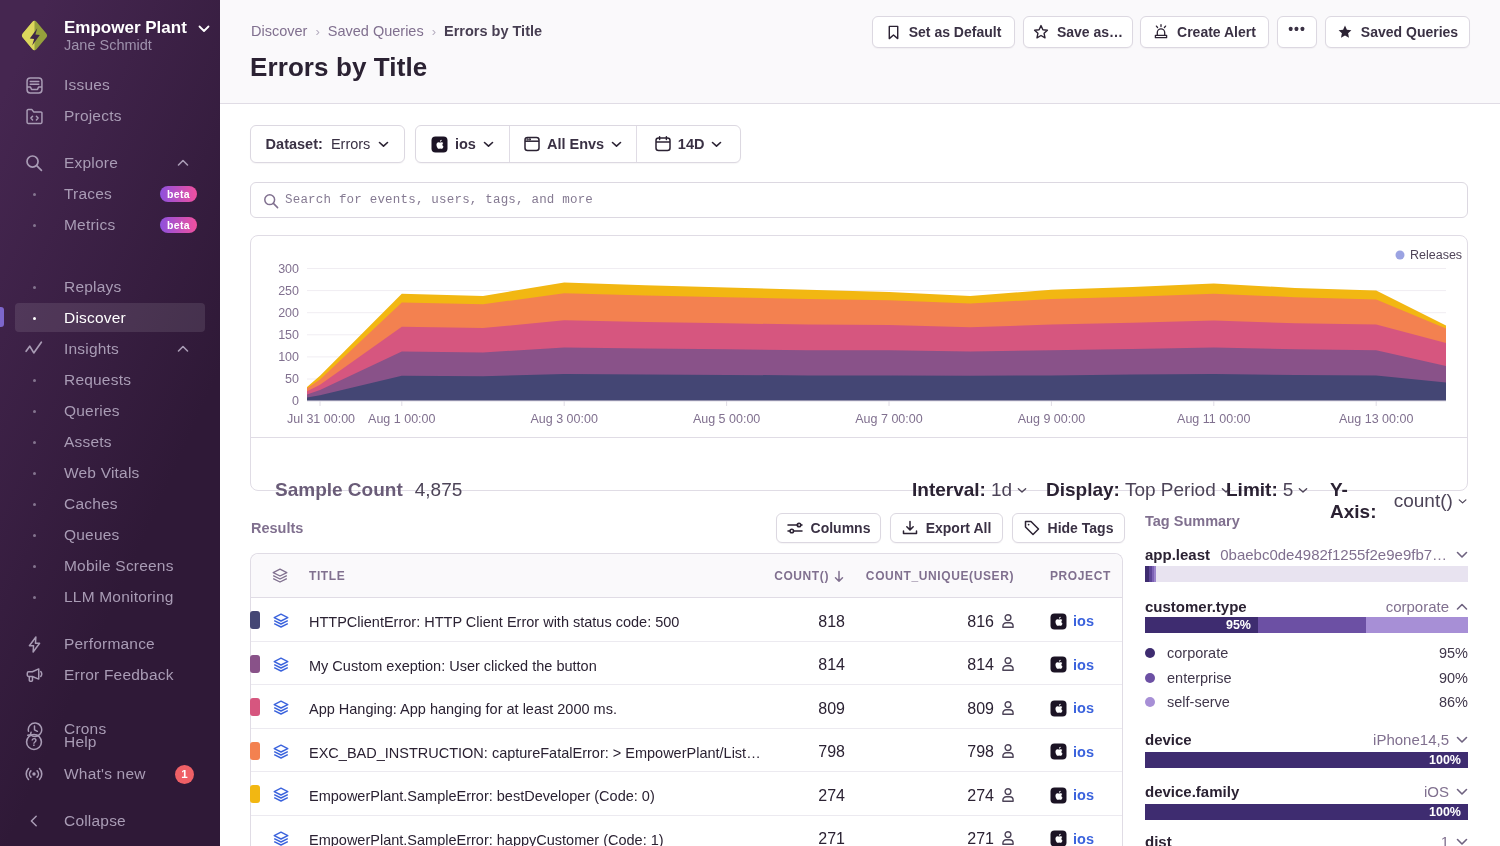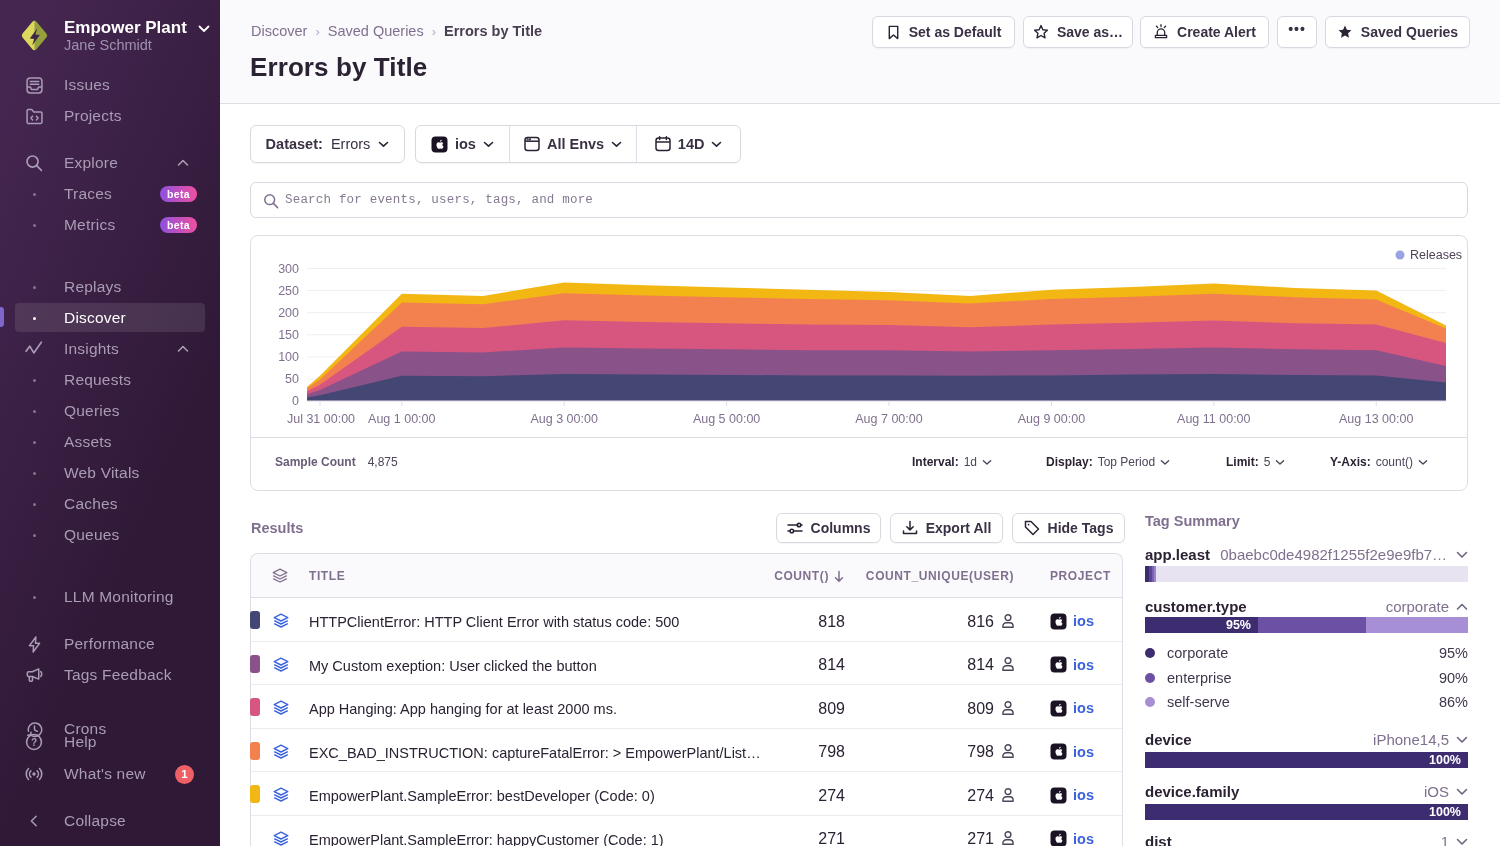--- a/index.html
+++ b/index.html
@@ -31,21 +31,21 @@
   box-shadow:0 1px 1px rgba(40,30,60,.04); }
 
 .seg-sep { width:1px; height:36px; background:#e0dce5; }
 #searchbar { position:absolute; left:30px; top:182px; width:1218px; height:36px; border:1px solid #dcd8e1; border-radius:6px; background:#fff; }
 #searchbar .ph { position:absolute; left:34px; top:10px; font-family:"Liberation Mono",monospace; font-size:12.5px; color:#857a92; letter-spacing:.2px;}
 
 #chartpanel { position:absolute; left:30px; top:235px; width:1218px; height:256px; border:1px solid #e0dce5; border-radius:8px; background:#fff; }
 #chartfoot { position:absolute; left:0; top:201px; width:1216px; height:53px; border-top:1px solid #e0dce5; }
 .ddlbl { font-weight:700; color:#2b2233; }
 .ddval { color:#4d4458; }
-#chartfoot .grp { display:flex; align-items:center; gap:5px; font-size:12px; }
+#chartfoot .grp { display:flex; align-items:center; gap:5px; font-size:19px;margin-top:24px; }
 
 #results-lbl { position:absolute; left:31px; top:520px; font-size:14.5px; font-weight:700; color:#80708f; }
 #rtable { position:absolute; left:30px; top:553px; width:873px; border:1px solid #e0dce5; border-radius:8px 8px 0 0; border-bottom:none; background:#fff; }
 #rtable .thead { height:44px; background:#faf9fb; border-bottom:1px solid #e0dce5; border-radius:8px 8px 0 0; position:relative; }
 #rtable .th { position:absolute; top:0; height:44px; display:flex; align-items:center; font-size:12px; font-weight:700; color:#80708f; letter-spacing:.6px; }
 .rrow { position:relative; height:43.5px; border-bottom:1px solid #eceaf0; }
 .rrow .swatch { position:absolute; left:-1px; top:13px; width:10px; height:18px; border-radius:3px; }
 .rrow .stack { position:absolute; left:22px; top:15px; }
 .rrow .ttl { position:absolute; left:58px; top:16px; font-size:14.5px; color:#2b2233; white-space:nowrap; }
 .rrow .c1 { position:absolute; right:277px; top:14.5px; font-size:16px; color:#2b2233; }
@@ -171,20 +171,24 @@
       <span class="slbl">Web Vitals</span>
     </div>
   <div class="srow" style="top:490px">
       <span class="dot"></span>
       <span class="slbl">Caches</span>
     </div>
   <div class="srow" style="top:521px">
       <span class="dot"></span>
       <span class="slbl">Queues</span>
     </div>
+  <div class="srow" style="top:552px">
+      <span class="dot"></span>
+      <span class="slbl">Mobile Screens</span>
+    </div>
   <div class="srow" style="top:583px">
       <span class="dot"></span>
       <span class="slbl">LLM Monitoring</span>
     </div>
 
   <div class="srow" style="top:630px">
     <span class="sicon">
         <svg width="17" height="17" viewBox="0 0 16 16" fill="none" stroke="#a99cb5" stroke-width="1.4" stroke-linejoin="round">
           <path d="M9.3,1 L3.2,9.2 h3.9 L6.7,15 l6.1,-8.2 H8.9 Z"></path>
         </svg>
@@ -192,21 +196,21 @@
     <span class="slbl">Performance</span>
   </div>
   <div class="srow" style="top:661px">
     <span class="sicon">
         <svg width="17" height="17" viewBox="0 0 16 16" fill="none" stroke="#a99cb5" stroke-width="1.4" stroke-linejoin="round">
           <path d="M1.2,5.8 a1.3,1.3 0 0 1 1.3,-1.3 H6 L12,1.8 V11.4 L6,8.9 H2.5 a1.3,1.3 0 0 1 -1.3,-1.3 Z"></path>
           <path d="M3.1,8.9 v3.6 a0.9,0.9 0 0 0 0.9,0.9 h1.2 a0.9,0.9 0 0 0 0.9,-0.9 V9.1"></path>
           <path d="M13.9,4.3 a3.7,3.7 0 0 1 0,4.6" stroke-linecap="round"></path>
         </svg>
       </span>
-    <span class="slbl">Tags Feedback</span>
+    <span class="slbl">Error Feedback</span>
   </div>
   <div class="srow" style="top:715px">
     <span class="sicon">
         <svg width="17" height="17" viewBox="0 0 16 16" fill="none" stroke="#a99cb5" stroke-width="1.4" stroke-linecap="round" stroke-linejoin="round">
           <path d="M2.3,9.6 A6.3,6.3 0 1 1 4.2,12.9"></path>
           <path d="M4.2,12.9 l-2.5,0.5 M4.2,12.9 l0.6,-2.4"></path>
           <polyline points="8,4.8 8,8.3 10.7,9.7"></polyline>
         </svg>
       </span>
     <span class="slbl">Crons</span>

